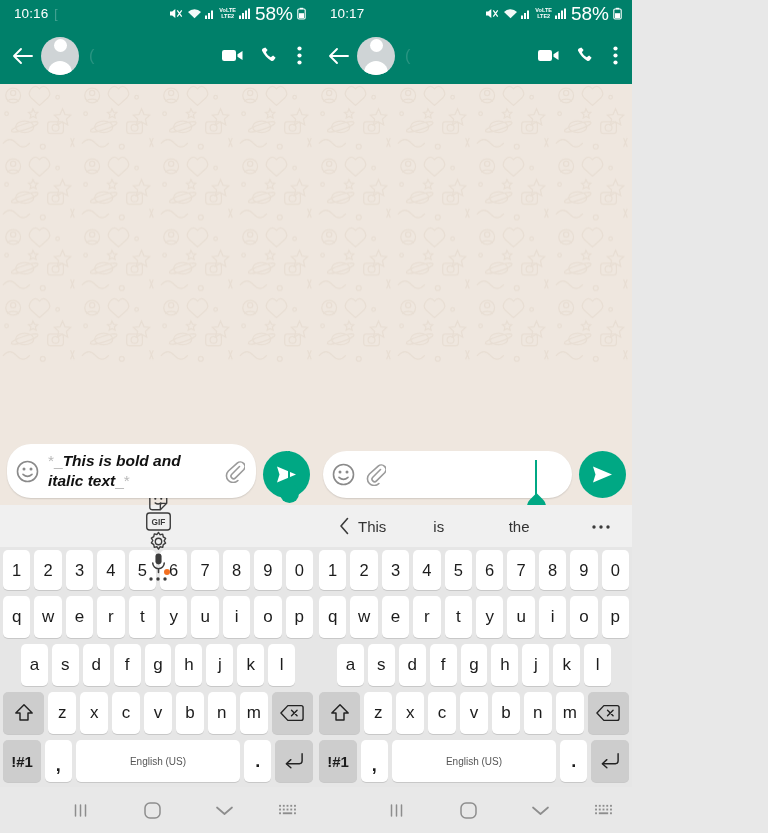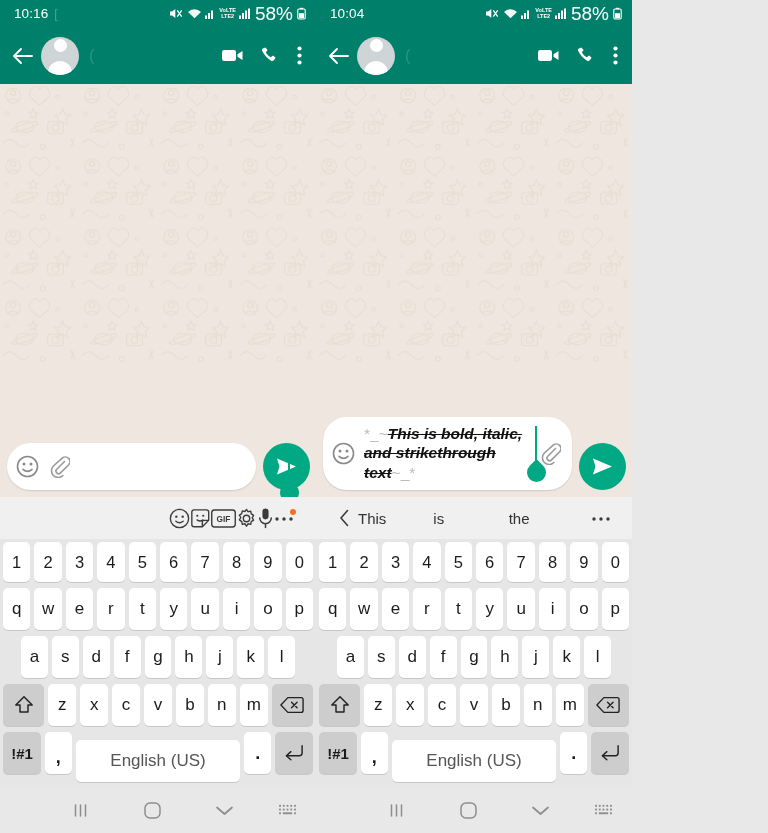--- a/index.html
+++ b/index.html
@@ -76,40 +76,40 @@
   .caret { position: absolute; width: 2px; background: #00a884; }
   .handle { position: absolute; width: 19px; height: 19px; background: #00a884;
             border-radius: 0 50% 50% 50%; transform: rotate(45deg); z-index: 6; }
 
   
   .kb { background: #e6e6e6; flex: none; padding-bottom: 2px; }
   .kb-top {
     height: 42px; display: flex; align-items: center; background: #f0f0f0;
     position: relative; padding: 0 14px;
   }
-  .kb-top.tools { justify-content: flex-end; padding: 0 22px; }
+  .kb-top.tools { justify-content: center; padding: 0 22px; flex-direction: column; }
   .tool { display: flex; align-items: center; justify-content: center; position: relative; }
   .orange-dot { width: 6px; height: 6px; border-radius: 50%; background: #f37021;
                 position: absolute; top: -5px; right: -2px; }
   .sugg-row { display: flex; align-items: center; width: 100%; }
   .sugg-word { flex: 1; text-align: left; font-size: 15px; color: #333; }
   .sugg-arrow { width: 28px; display: flex; justify-content: center; }
   .sugg-more { width: 34px; display: flex; justify-content: center; }
 
   .kb-row { display: flex; justify-content: center; gap: 4px; padding: 3px 3px; }
   .key {
     background: #fff; border-radius: 5px; height: 42px;
     display: flex; align-items: center; justify-content: center;
     font-size: 17px; color: #1c1c1c; flex: 1; min-width: 0;
     box-shadow: 0 1px 0 rgba(0,0,0,.13);
   }
   .key.num { font-size: 16.5px; height: 40px; }
   .key.gray { background: #cdcdcd; }
   .key.wide { flex: 1.48; }
-  .key.space { flex: 5.1; font-size: 17px; color: #555; margin-top: 8px; }
+  .key.space { flex: 5.1; font-size: 10px; color: #555; }
   .key.sym { flex: 1.18; font-size: 15px; font-weight: bold; }
   .row-asdf { padding-left: 21px; padding-right: 21px; }
   .key.comma { flex: .82; align-items: flex-end; padding-bottom: 6px; font-size: 18px; font-weight: bold; }
   .key.period { flex: .82; font-size: 18px; font-weight: bold; }
 
   
   .navbar {
     height: 46px; background: #e8e8e8; display: flex; align-items: center;
     flex: none;
   }
@@ -217,20 +217,23 @@
       <div class="composer">
         <div class="input-pill">
           <span class="emoji-btn">
             <svg width="23" height="23" viewBox="0 0 23 23">
                 <circle cx="11.5" cy="11.5" r="10" fill="none" stroke="#8a8a8a" stroke-width="1.6"></circle>
                 <circle cx="8" cy="9" r="1.5" fill="#8a8a8a"></circle>
                 <circle cx="15" cy="9" r="1.5" fill="#8a8a8a"></circle>
                 <path d="M7 14.3q4.5 4 9 0" fill="none" stroke="#8a8a8a" stroke-width="1.6" stroke-linecap="round"></path>
               </svg>
           </span>
+          <span class="msg-text">
+            <span class="mk">*_</span><span class="fmt-bi">This is bold and italic text</span><span class="mk">_*</span>
+          </span>
           <span class="clip-btn">
             <svg width="21" height="23" viewBox="0 0 21 23">
                 <path d="M15.5 6.5 7.8 14.2a2.6 2.6 0 0 0 3.7 3.7l8.2-8.2a4.6 4.6 0 0 0-6.5-6.5L4.4 11a6.7 6.7 0 0 0 9.5 9.5" fill="none" stroke="#9a9a9a" stroke-width="1.6" stroke-linecap="round"></path>
               </svg>
           </span>
         </div>
         <div class="caret" style="left:288px;top:12px;height:34px;"></div>
         <div class="handle" style="left:280px;top:45px;"></div>
         <div class="send-btn">
           <svg width="23" height="23" viewBox="0 0 23 23">
@@ -391,21 +394,21 @@
               <rect x="17" y="10" width="2" height="2"></rect>
             </g>
           </svg>
       </span>
     </div>
   </div>
 
   <div class="phone">
 
     <div class="statusbar">
-      <span class="clock">10:04</span>
+      <span class="clock">10:17</span>
       <span class="status-right">
         <svg class="sicon" width="15" height="13" viewBox="0 0 15 13">
             <path fill="#fff" d="M1 4.6h2.2L6.3 2v9L3.2 8.4H1z"></path>
             <path stroke="#fff" stroke-width="1.2" d="M8.3 3.4l4.4 6.3M12.7 3.4L8.3 9.7"></path>
           </svg>
         <svg class="sicon" width="15" height="13" viewBox="0 0 15 13">
             <path fill="#fff" d="M7.5 11.2 1 4.9a9.3 9.3 0 0 1 13 0z" opacity=".95"></path>
           </svg>
         <svg class="sicon" width="11" height="13" viewBox="0 0 11 13">
             <rect fill="#fff" x="0" y="8.5" width="2" height="3.5"></rect>
@@ -467,23 +470,20 @@
 
       <div class="composer">
         <div class="input-pill">
           <span class="emoji-btn">
             <svg width="23" height="23" viewBox="0 0 23 23">
                 <circle cx="11.5" cy="11.5" r="10" fill="none" stroke="#8a8a8a" stroke-width="1.6"></circle>
                 <circle cx="8" cy="9" r="1.5" fill="#8a8a8a"></circle>
                 <circle cx="15" cy="9" r="1.5" fill="#8a8a8a"></circle>
                 <path d="M7 14.3q4.5 4 9 0" fill="none" stroke="#8a8a8a" stroke-width="1.6" stroke-linecap="round"></path>
               </svg>
-          </span>
-          <span class="msg-text">
-            <span class="mk">*_~</span><span class="fmt-bis">This is bold, italic, and strikethrough text</span><span class="mk">~_*</span>
           </span>
           <span class="clip-btn">
             <svg width="21" height="23" viewBox="0 0 21 23">
                 <path d="M15.5 6.5 7.8 14.2a2.6 2.6 0 0 0 3.7 3.7l8.2-8.2a4.6 4.6 0 0 0-6.5-6.5L4.4 11a6.7 6.7 0 0 0 9.5 9.5" fill="none" stroke="#9a9a9a" stroke-width="1.6" stroke-linecap="round"></path>
               </svg>
           </span>
         </div>
         <div class="caret" style="left:219px;top:14px;height:38px;"></div>
         <div class="handle" style="left:211px;top:51px;"></div>
         <div class="send-btn">

